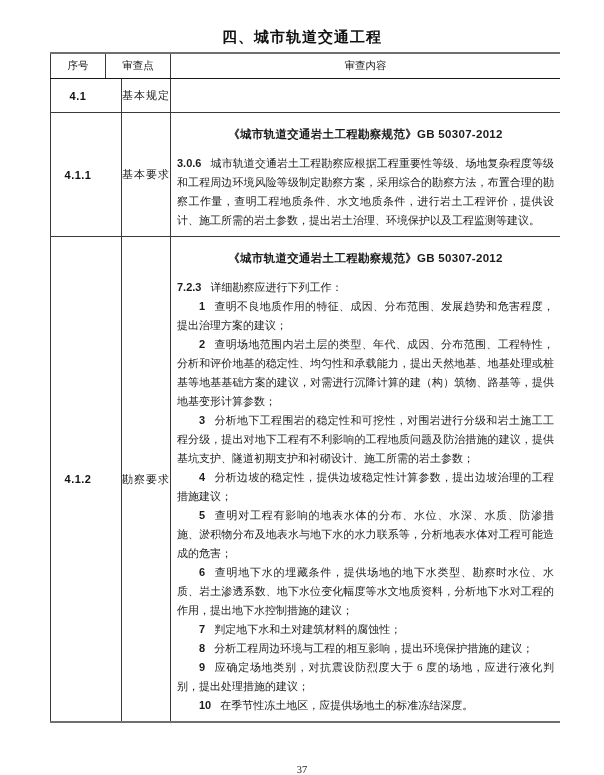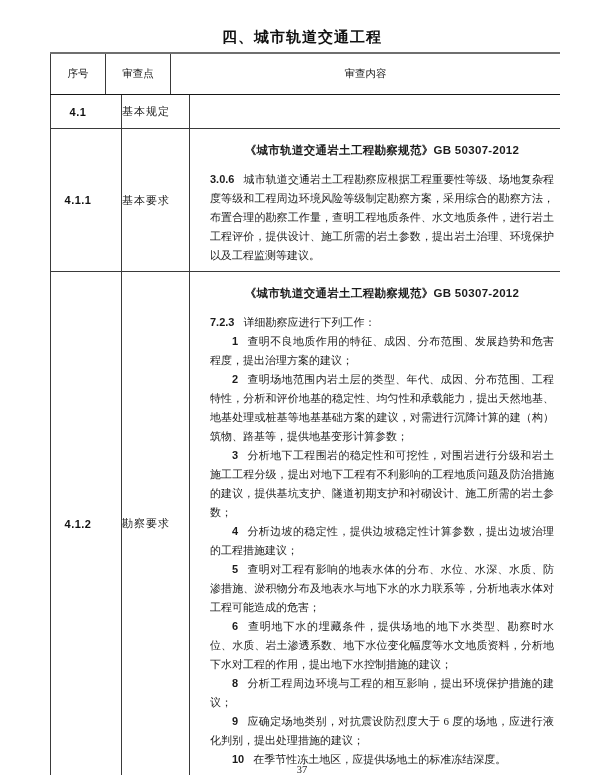--- a/index.html
+++ b/index.html
@@ -34,37 +34,36 @@
   .td{
     border-left:1px solid #3a3a3a;
     box-sizing:border-box;
   }
   .td.c1{border-left:1px solid #3a3a3a;}
   
   .cellcenter{
     display:flex;align-items:center;justify-content:center;text-align:center;
   }
   .th{
-    font-size:10.5px;line-height:12px;padding:14px 0;color:#222;
+    font-size:10.5px;line-height:12px;padding:6px 0;color:#222;
   }
   .rowid{
     font-family:"Liberation Sans","DejaVu Sans",sans-serif;
     font-weight:bold;font-size:11px;color:#111;letter-spacing:0.5px;
   }
   .rowpoint{
     font-size:11px;color:#1c1c1c;letter-spacing:1px;margin-left:16px;
   }
   .r-basic{min-height:33px;}
   .content{
-    padding:8px 6px 6px 20px;
+    padding:8px 6px 6px 6px;
     font-size:11px;
     line-height:19px;
     text-align:justify;
     text-justify:inter-character;
-    margin-left:19px;
   }
   .content p{margin:0;}
   .blk-heading{
     text-align:center;
     font-family:"Liberation Sans","DejaVu Sans",sans-serif;
     font-weight:bold;
     font-size:11.5px;
     margin:4px 0 10px 0 !important;
     letter-spacing:0.3px;
   }
@@ -120,20 +119,21 @@
       <div class="td c2 rowpoint cellcenter">勘察要求</div>
       <div class="td c3 content">
           <p class="blk-heading">《城市轨道交通岩土工程勘察规范》GB 50307-2012</p>
           <p class="blk-clause"><span class="num">7.2.3</span>详细勘察应进行下列工作：</p>
           <p class="blk-item"><span class="num">1</span>查明不良地质作用的特征、成因、分布范围、发展趋势和危害程度，提出治理方案的建议；</p>
           <p class="blk-item"><span class="num">2</span>查明场地范围内岩土层的类型、年代、成因、分布范围、工程特性，分析和评价地基的稳定性、均匀性和承载能力，提出天然地基、地基处理或桩基等地基基础方案的建议，对需进行沉降计算的建（构）筑物、路基等，提供地基变形计算参数；</p>
           <p class="blk-item"><span class="num">3</span>分析地下工程围岩的稳定性和可挖性，对围岩进行分级和岩土施工工程分级，提出对地下工程有不利影响的工程地质问题及防治措施的建议，提供基坑支护、隧道初期支护和衬砌设计、施工所需的岩土参数；</p>
           <p class="blk-item"><span class="num">4</span>分析边坡的稳定性，提供边坡稳定性计算参数，提出边坡治理的工程措施建议；</p>
           <p class="blk-item"><span class="num">5</span>查明对工程有影响的地表水体的分布、水位、水深、水质、防渗措施、淤积物分布及地表水与地下水的水力联系等，分析地表水体对工程可能造成的危害；</p>
           <p class="blk-item"><span class="num">6</span>查明地下水的埋藏条件，提供场地的地下水类型、勘察时水位、水质、岩土渗透系数、地下水位变化幅度等水文地质资料，分析地下水对工程的作用，提出地下水控制措施的建议；</p>
+          <p class="blk-item"><span class="num">7</span>判定地下水和土对建筑材料的腐蚀性；</p>
           <p class="blk-item"><span class="num">8</span>分析工程周边环境与工程的相互影响，提出环境保护措施的建议；</p>
           <p class="blk-item"><span class="num">9</span>应确定场地类别，对抗震设防烈度大于 6 度的场地，应进行液化判别，提出处理措施的建议；</p>
           <p class="blk-item"><span class="num">10</span>在季节性冻土地区，应提供场地土的标准冻结深度。</p>
         </div>
     </div>
 
   </div>
 
   <div class="page-number">37</div>
 

